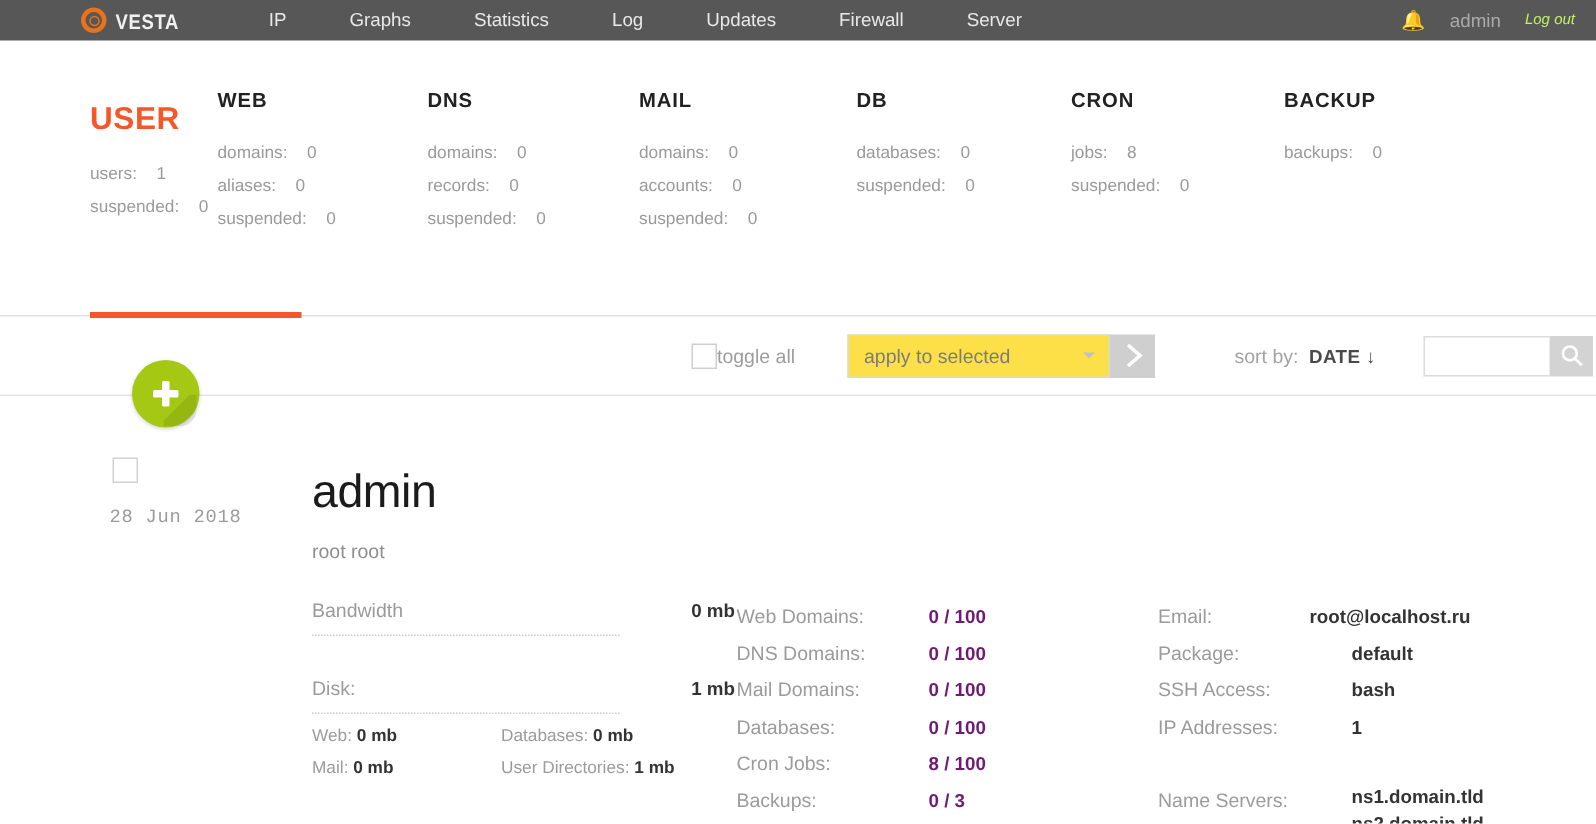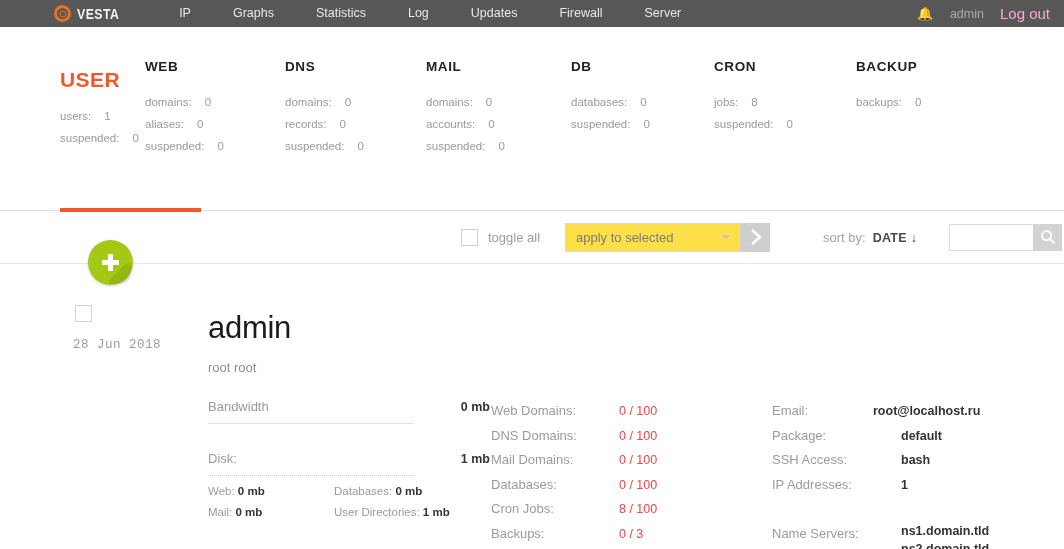--- a/index.html
+++ b/index.html
@@ -78,23 +78,24 @@
     font-size: 13px;
     line-height: 1;
     cursor: pointer;
   }
   .nav-user {
     color: #aaaaaa;
     font-size: 12.5px;
     cursor: pointer;
   }
   .nav-logout {
-    color: #f9a8d4;
-    font-size: 15px;
-    cursor: pointer;
+    color: #bef264;
+    font-size: 10px;
+    cursor: pointer;
+    font-style: italic;
   }
 
   
   .stats-panel {
     position: relative;
     height: 184px;
     border-bottom: 1px solid #e2e2e2;
   }
   .stats-row {
     display: flex;
@@ -141,21 +142,20 @@
     border-bottom: 1px solid #e7e7e7;
     display: flex;
     align-items: center;
     position: relative;
   }
   .toggle-wrap {
     position: absolute;
     left: 461px;
     display: flex;
     align-items: center;
-    gap: 10px;
     cursor: pointer;
   }
   .cbox {
     width: 17px; height: 17px;
     border: 1px solid #cfcfcf;
     background: #fff;
     flex: none;
   }
   .toggle-label {
     font-size: 13px;
@@ -344,21 +344,21 @@
   .usage-sub b { color: #333; font-weight: bold; }
 
   
   .col-counts { width: 281px; }
   .count-line {
     display: flex;
     font-size: 13px;
     line-height: 24.5px;
   }
   .count-line .k { width: 128px; color: #9b9b9b; }
-  .count-line .v { color: #ef4444; font-weight: normal; font-size: 12.5px; }
+  .count-line .v { color: #701a75; font-weight: bold; font-size: 12.5px; }
 
   
   .col-meta { }
   .meta-line {
     display: flex;
     font-size: 13px;
     line-height: 24.5px;
   }
   .meta-line .k { width: 98px; color: #9b9b9b; }
   .meta-line .v { color: #333; font-weight: bold; font-size: 12.5px; white-space: nowrap; margin-left: 31px; }

